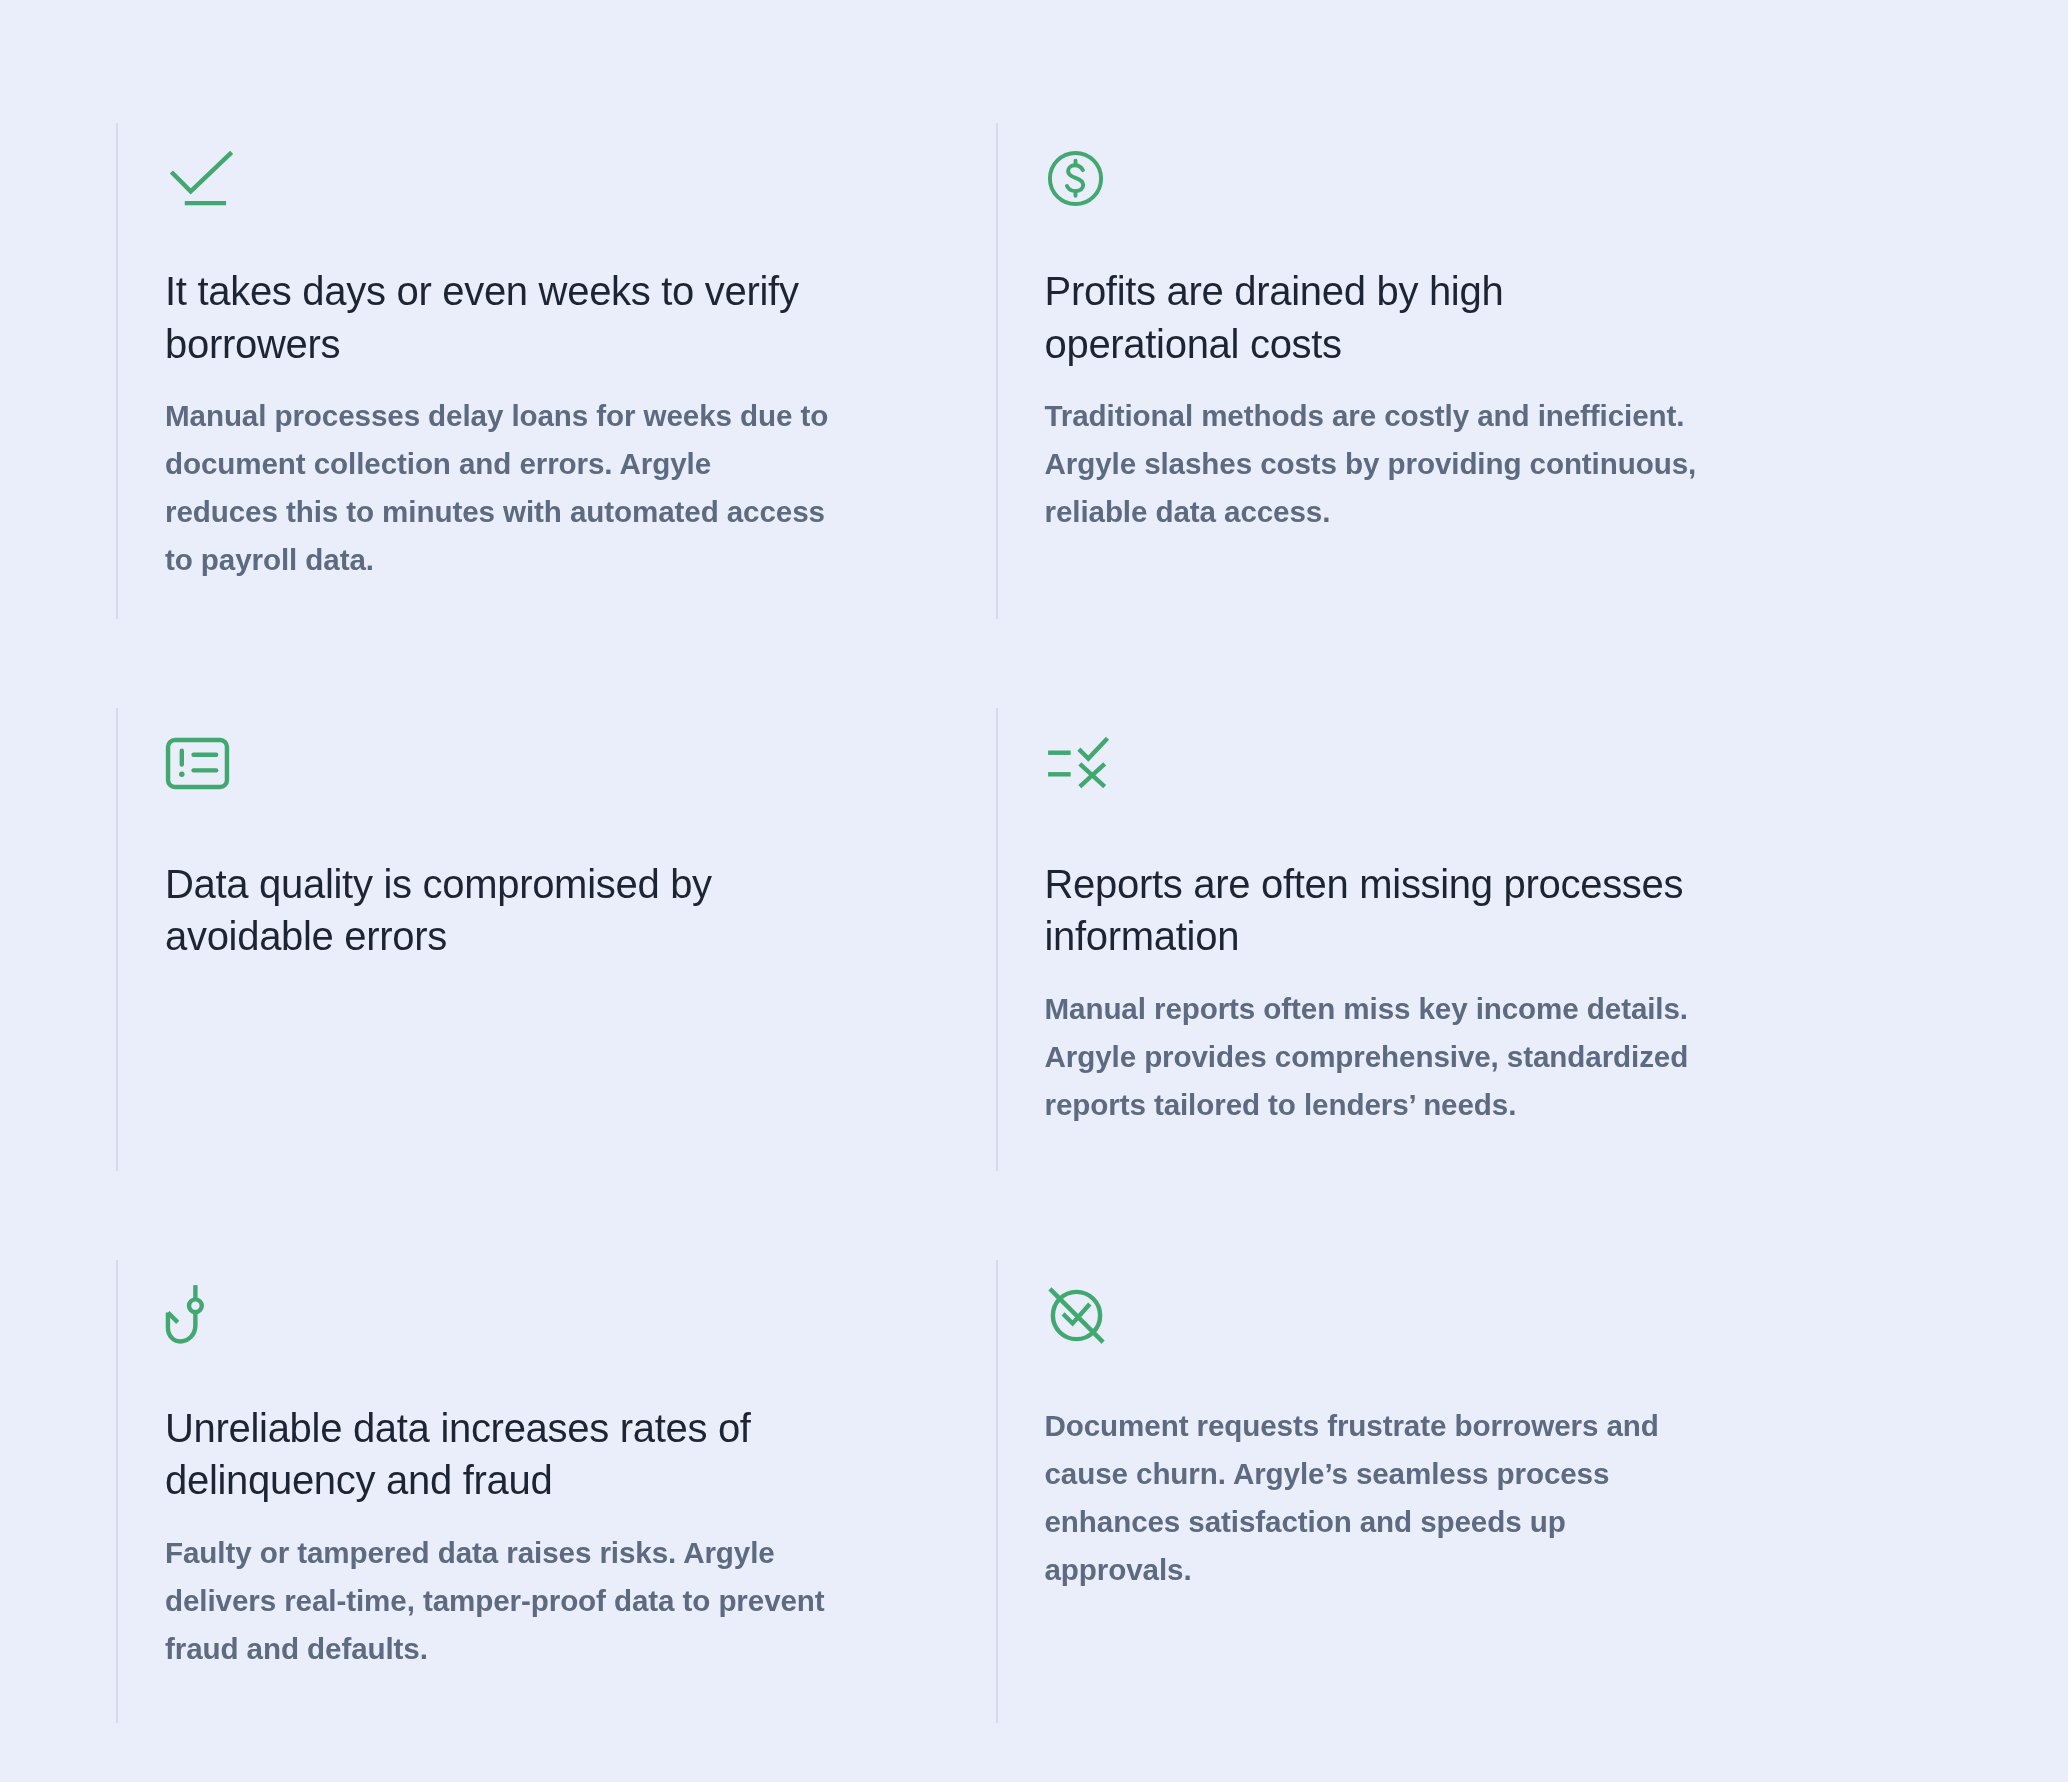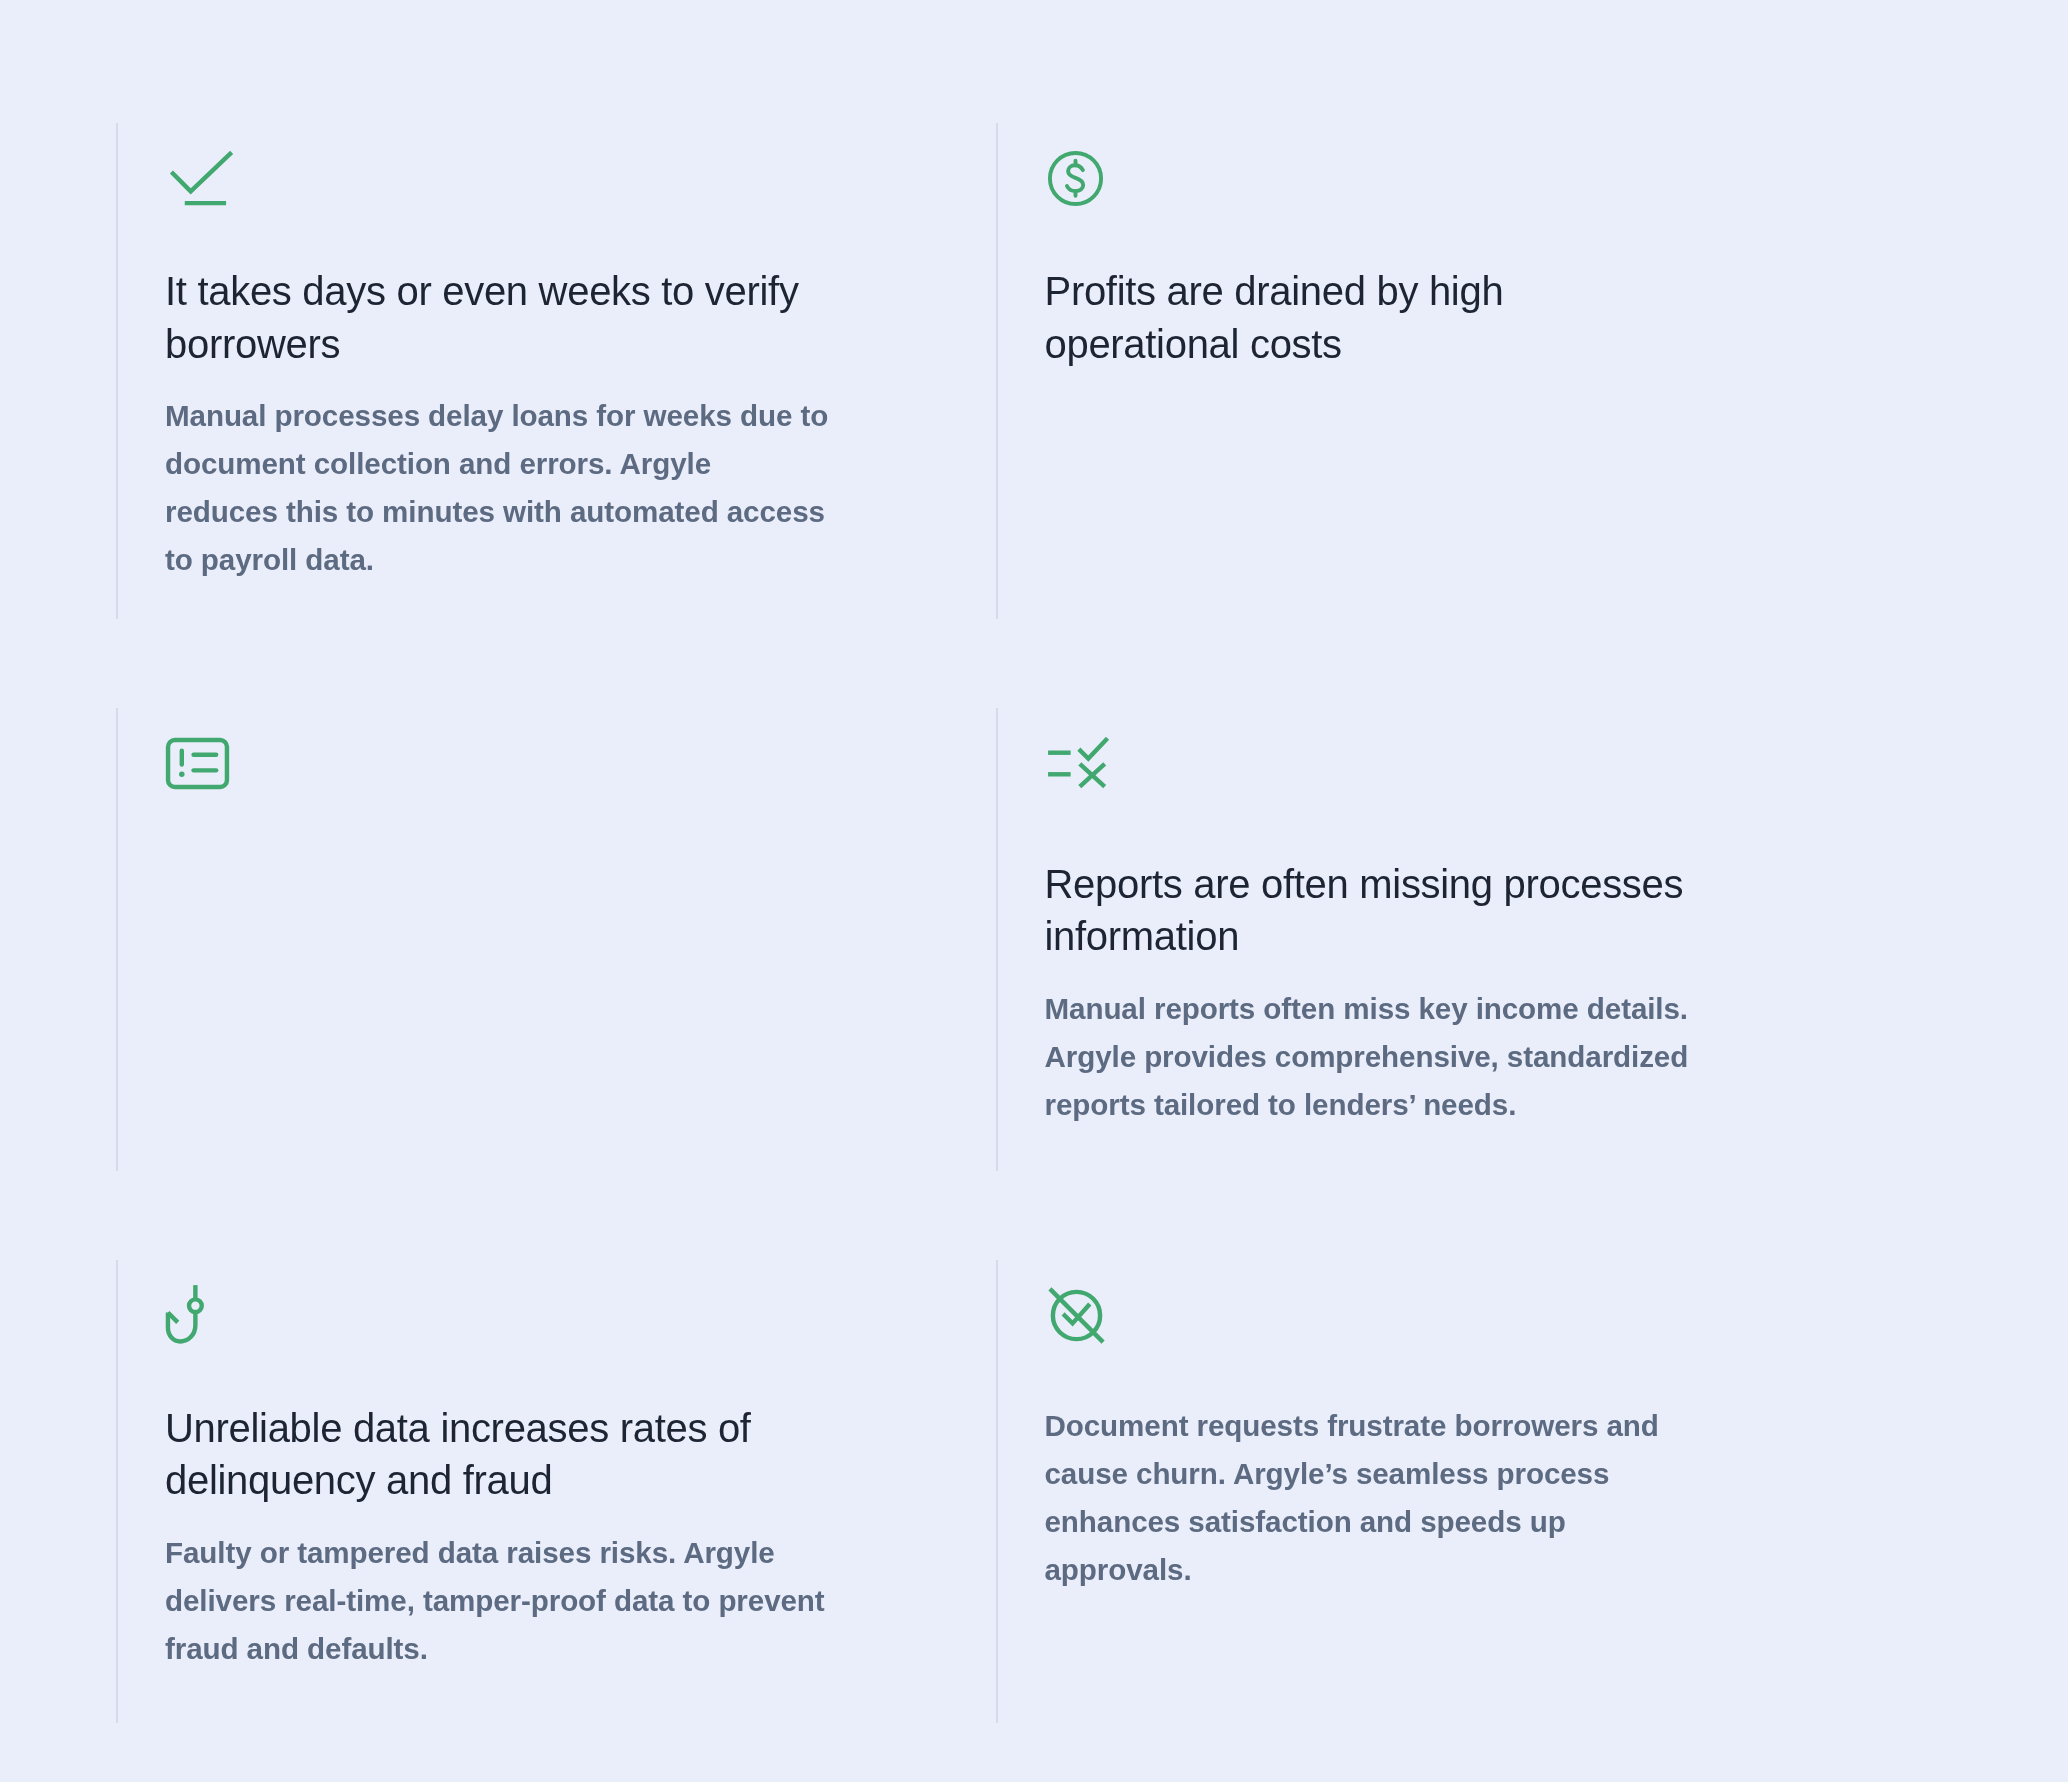--- a/index.html
+++ b/index.html
@@ -95,32 +95,34 @@
     <div class="card row-1">
       <div class="card-icon">
         <svg width="61" height="61" viewBox="0 0 62 62" fill="none" xmlns="http://www.w3.org/2000/svg">
           <circle cx="31" cy="31" r="26" stroke="#41a86f" stroke-width="4"></circle>
           <path d="M38.5 22.5 C36.5 18.8 33.5 17.5 30.5 17.5 C26.5 17.5 23.5 20 23.5 23.6 C23.5 27.4 26.8 28.9 31 30.4 C35.6 32 38.8 33.6 38.8 37.6 C38.8 41.4 35.4 43.8 31 43.8 C27.2 43.8 24 42.2 22.3 38.6" stroke="#41a86f" stroke-width="4" stroke-linecap="round" stroke-linejoin="round"></path>
           <path d="M31 13 V17.5" stroke="#41a86f" stroke-width="4" stroke-linecap="round"></path>
           <path d="M31 43.8 V48.5" stroke="#41a86f" stroke-width="4" stroke-linecap="round"></path>
         </svg>
       </div>
       <h3 class="card-title">Profits are drained by high operational costs</h3>
+      <p class="card-body">Traditional methods are costly and inefficient. Argyle slashes costs by providing continuous, reliable data access.</p>
     </div>
 
     <div class="card row-2">
       <div class="card-icon">
         <svg width="65" height="53" viewBox="0 0 66 54" fill="none" xmlns="http://www.w3.org/2000/svg">
           <rect x="3" y="3" width="60" height="48" rx="7" stroke="#41a86f" stroke-width="4.5"></rect>
           <path d="M17 14 V28" stroke="#41a86f" stroke-width="4.5" stroke-linecap="round"></path>
           <circle cx="17" cy="38" r="2.8" fill="#41a86f"></circle>
           <path d="M29 18 H52" stroke="#41a86f" stroke-width="4.5" stroke-linecap="round"></path>
           <path d="M29 34 H52" stroke="#41a86f" stroke-width="4.5" stroke-linecap="round"></path>
         </svg>
       </div>
+      <h3 class="card-title">Data quality is compromised by avoidable errors</h3>
     </div>
 
     <div class="card row-2">
       <div class="card-icon">
         <svg width="67" height="53" viewBox="0 0 68 54" fill="none" xmlns="http://www.w3.org/2000/svg">
           <path d="M3 16 H26" stroke="#41a86f" stroke-width="4.5" stroke-linecap="butt"></path>
           <path d="M3 38 H26" stroke="#41a86f" stroke-width="4.5" stroke-linecap="butt"></path>
           <path d="M36 14 L44 22 L62 3" stroke="#41a86f" stroke-width="4.5" stroke-linecap="square" stroke-linejoin="miter"></path>
           <path d="M37 29 L59 49" stroke="#41a86f" stroke-width="4.5" stroke-linecap="square"></path>
           <path d="M59 29 L37 49" stroke="#41a86f" stroke-width="4.5" stroke-linecap="square"></path>

